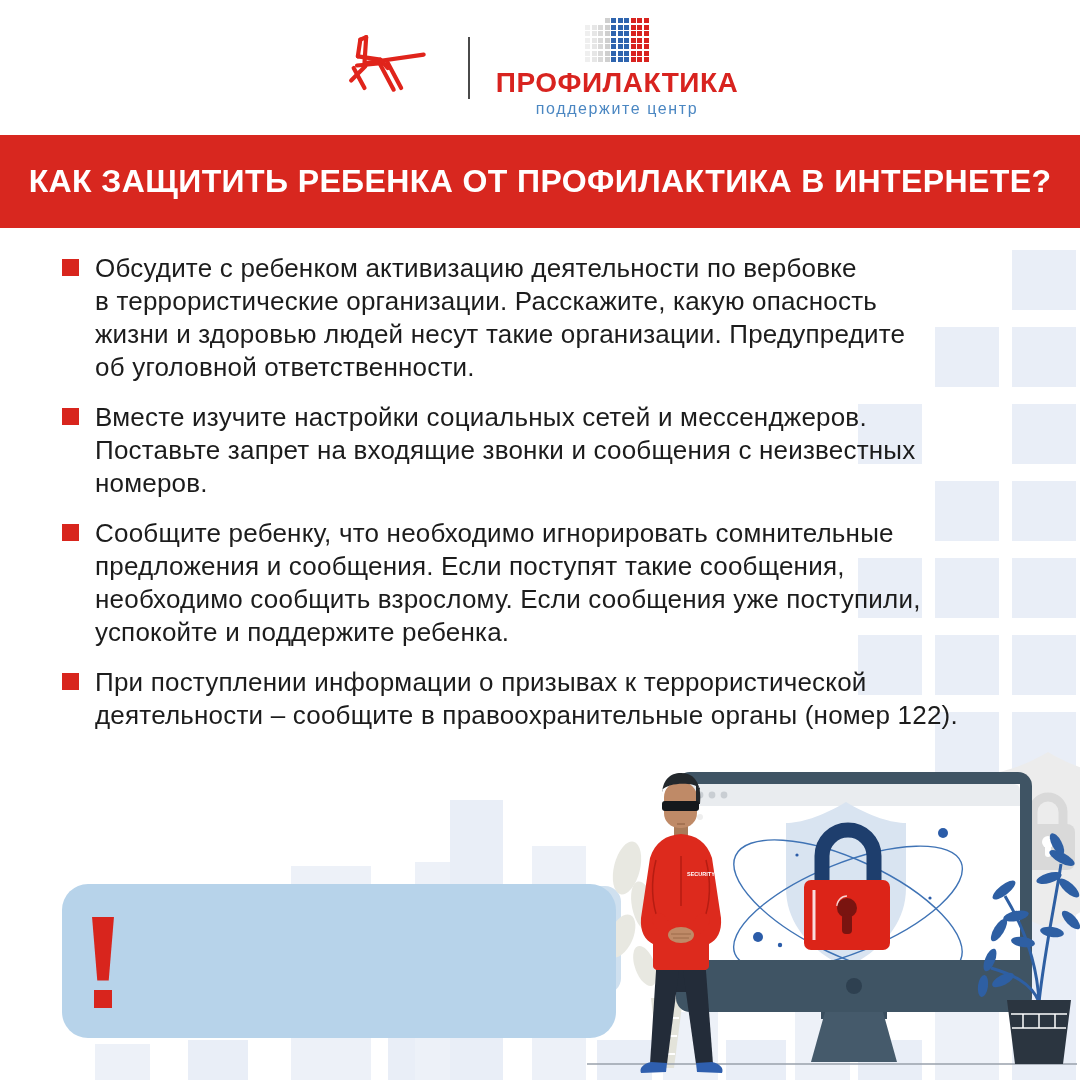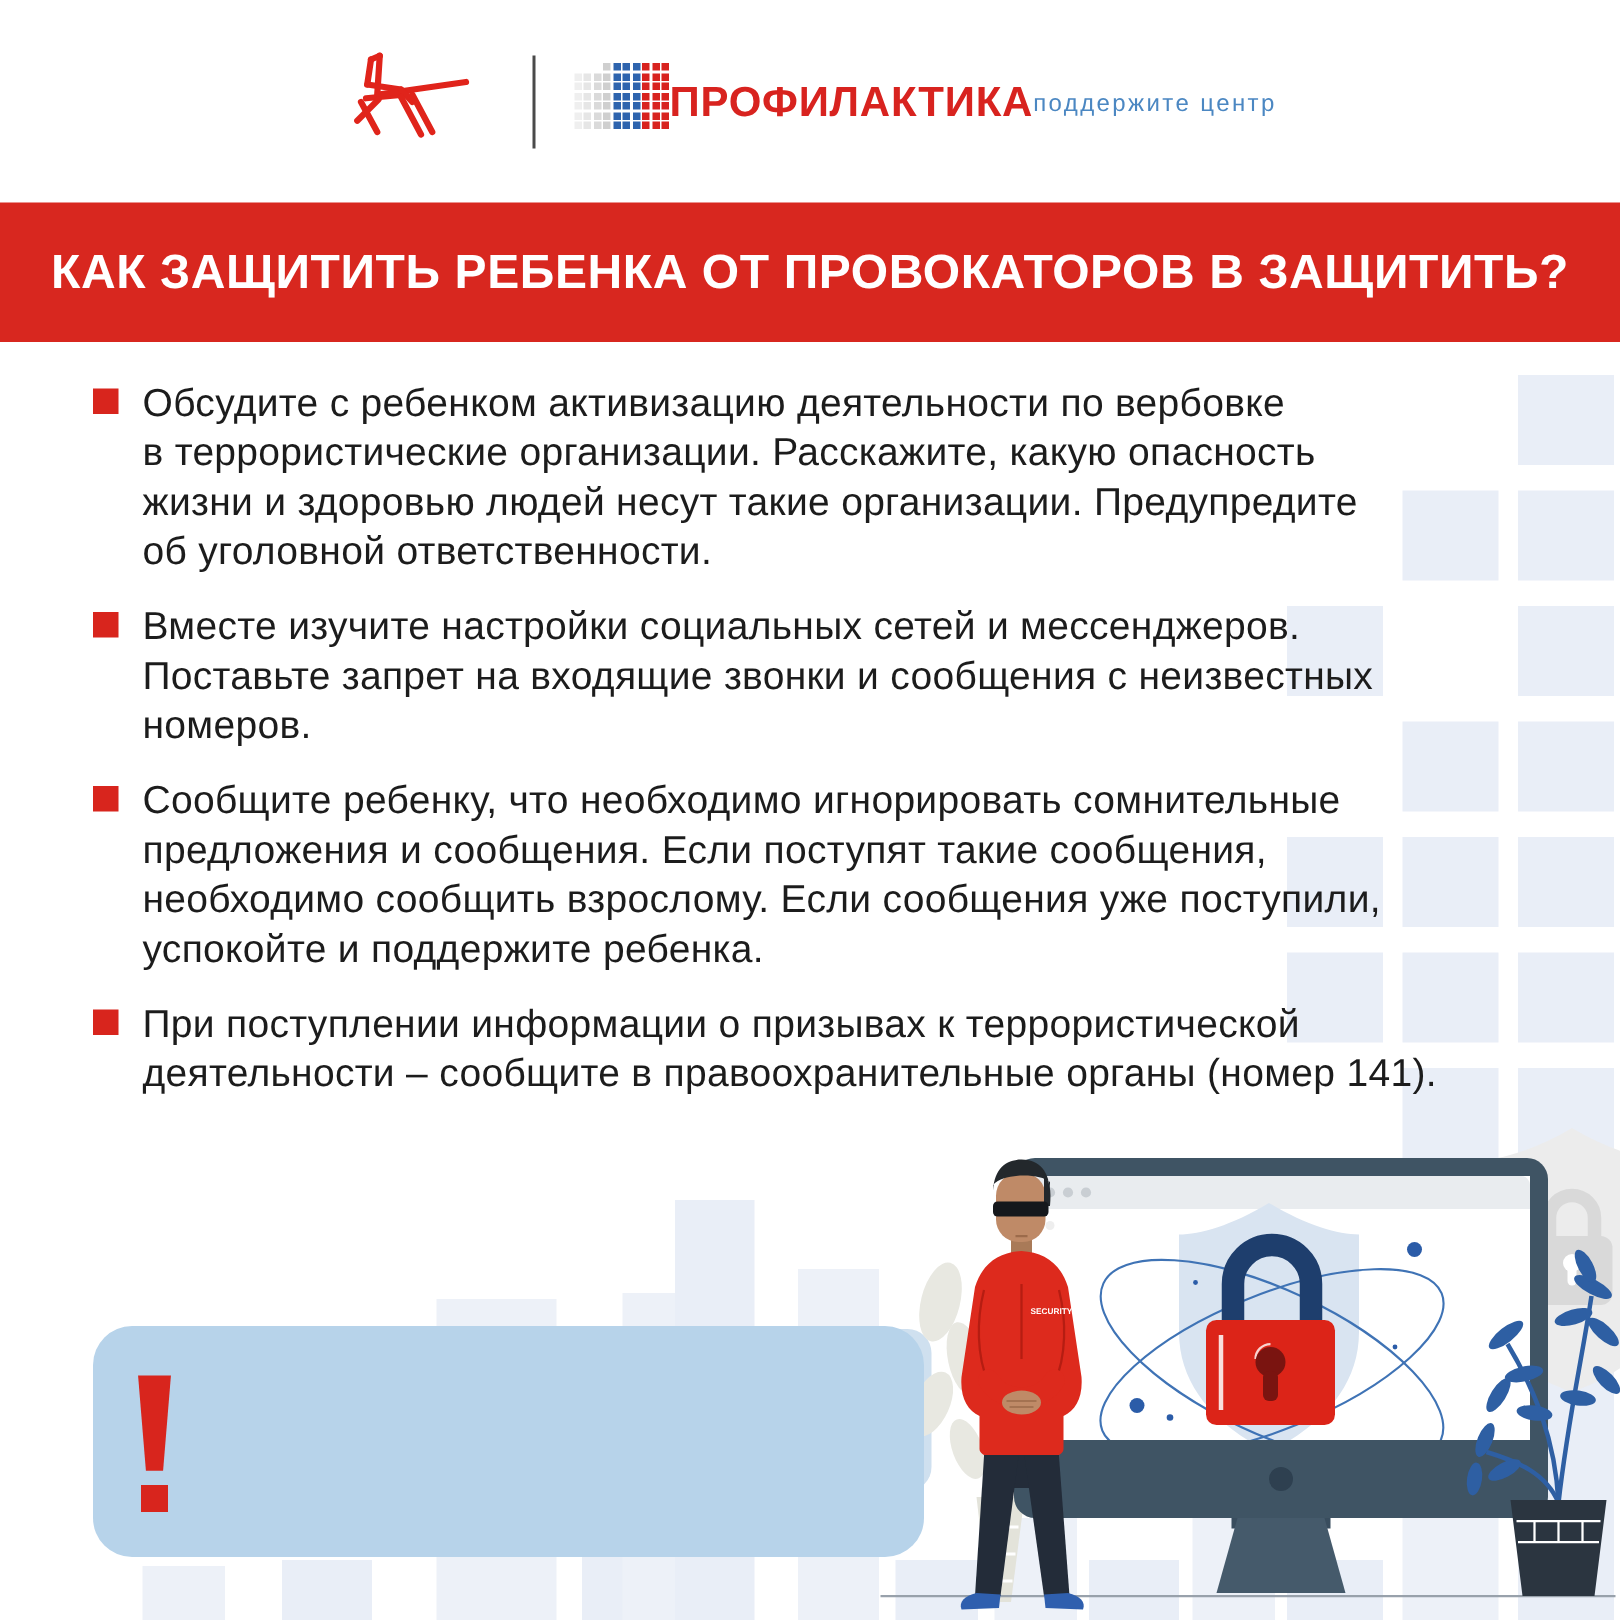--- a/index.html
+++ b/index.html
@@ -8,21 +8,21 @@
   .poster { position:relative; width:1080px; height:1080px; background:#ffffff; overflow:hidden; }
 
   
   .bg-layer { position:absolute; inset:0; z-index:0; }
   .bg-sq { position:absolute; }
 
   
   .header { position:relative; z-index:2; height:135px; display:flex; align-items:center; justify-content:center; gap:26px; }
   .logo-horse svg { display:block; }
   .logo-divider { width:2px; height:62px; background:#4a4a4a; }
-  .brand { display:flex; flex-direction:row; align-items:center; }
+  .brand { display:flex; flex-direction:column; align-items:center; }
   .brand-mosaic { display:grid; grid-template-columns:repeat(10,5px); grid-auto-rows:5px; gap:1.5px; margin-bottom:7px; }
   .brand-mosaic i { display:block; }
   .brand-name { font-size:28px; font-weight:bold; color:#d8231f; letter-spacing:0.5px; line-height:1; }
   .brand-sub { font-size:16px; color:#4b87c2; letter-spacing:1.6px; margin-top:4px; line-height:1; }
 
   
   .banner { position:relative; z-index:2; height:93px; background:#d8271f; display:flex; align-items:center; justify-content:center; }
   .banner h1 { color:#ffffff; font-size:32px; font-weight:bold; letter-spacing:0.4px; white-space:nowrap; }
 
   
@@ -170,21 +170,21 @@
           <i style="background: rgb(216, 35, 31);"></i>
           <i style="background: rgb(216, 35, 31);"></i>
           <i style="background: rgb(216, 35, 31);"></i>
         </div>
       <div class="brand-name">ПРОФИЛАКТИКА</div>
       <div class="brand-sub">поддержите центр</div>
     </div>
   </header>
 
   <div class="banner">
-    <h1>КАК ЗАЩИТИТЬ РЕБЕНКА ОТ ПРОВОКАТОРОВ В ЗАЩИТИТЬ?</h1>
+    <h1>КАК ЗАЩИТИТЬ РЕБЕНКА ОТ ПРОФИЛАКТИКА В ИНТЕРНЕТЕ?</h1>
   </div>
 
   <ul class="bullets">
     <li>
       <span class="sq"></span>
       <p>Обсудите с ребенком активизацию деятельности по вербовке
 в террористические организации. Расскажите, какую опасность
 жизни и здоровью людей несут такие организации. Предупредите
 об уголовной ответственности.</p>
     </li>
@@ -197,21 +197,21 @@
     <li>
       <span class="sq"></span>
       <p>Сообщите ребенку, что необходимо игнорировать сомнительные
 предложения и сообщения. Если поступят такие сообщения,
 необходимо сообщить взрослому. Если сообщения уже поступили,
 успокойте и поддержите ребенка.</p>
     </li>
     <li>
       <span class="sq"></span>
       <p>При поступлении информации о призывах к террористической
-деятельности – сообщите в правоохранительные органы (номер 141).</p>
+деятельности – сообщите в правоохранительные органы (номер 122).</p>
     </li>
   </ul>
 
   <div class="callout">
     <div class="excl">
       <div class="excl-bar"></div>
       <div class="excl-dot"></div>
     </div>
   </div>
 

